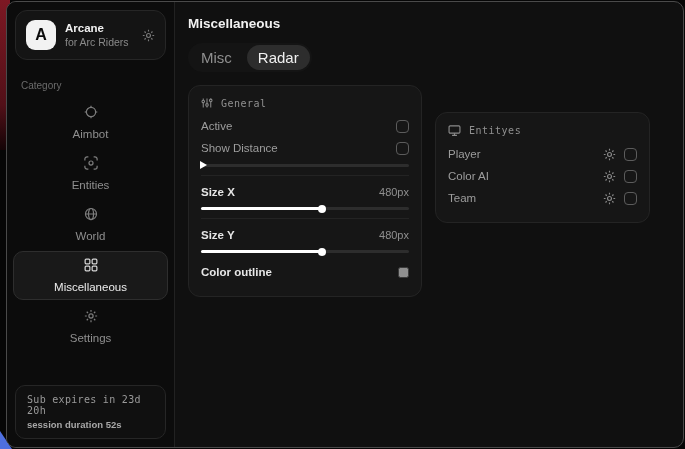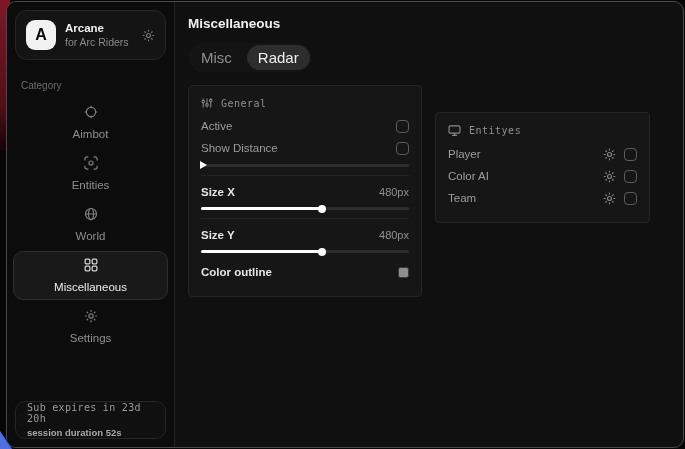--- a/index.html
+++ b/index.html
@@ -33,37 +33,37 @@
   .category-label { color:#6b6b6b; font-size:10px; margin:12px 14px 6px; }
 
   .nav { display:flex; flex-direction:column; }
   .nav-item { display:flex; align-items:center; gap:9px; margin:1px 6px;
               padding:6px 8px; border:1px solid transparent; border-radius:10px;
               color:#8f8f8f; font-size:11.5px; cursor:default;flex-direction:column; }
   .nav-item .nicon { display:flex; color:#7d7d7d; }
   .nav-item.active { background:#191919; border-color:#2e2e2e; color:#ededed; }
   .nav-item.active .nicon { color:#d5d5d5; }
 
-  .status-card { margin:8px; margin-top:auto; padding:0 11px;
+  .status-card { margin:8px; margin-top:auto; padding:8px 11px;
                  border:1px solid #262626; border-radius:10px; background:#101010; }
   .status-line1 { font-family:"DejaVu Sans Mono", monospace; font-size:10px;
                   color:#9a9a9a; letter-spacing:.3px; }
   .status-line2 { font-size:9.5px; font-weight:700; color:#a8a8a8; margin-top:3px; }
 
   
   .main { flex:1; padding:14px 13px; display:flex; flex-direction:column; }
   .page-title { color:#f2f2f2; font-size:13.5px; font-weight:700; }
   .tabs { display:flex; align-items:center; gap:4px; margin-top:12px;
           background:#141414; border-radius:999px; padding:2px;
           align-self:flex-start; }
   .tab { color:#8f8f8f; font-size:15px; padding:4px 11px; border-radius:999px; }
   .tab.active { background:#2d2d2d; color:#f0f0f0; }
 
   .panels { display:flex; gap:13px; margin-top:13px; align-items:flex-start; }
-  .panel { background:#161616; border:1px solid #242424; border-radius:4px;
+  .panel { background:#161616; border:1px solid #242424; border-radius:12px;
            padding:11px 12px 13px; }
   .panel.general  { width:234px; }
   .panel.entities { width:215px;margin-top:27px; }
 
   .panel-header { display:flex; align-items:center; gap:8px; color:#909090;
                   font-family:"DejaVu Sans Mono", monospace; font-size:10px;
                   letter-spacing:.5px; margin-bottom:6px; }
   .panel-header .picon { display:flex; color:#8a8a8a; }
 
   .row { display:flex; align-items:center; justify-content:space-between;

